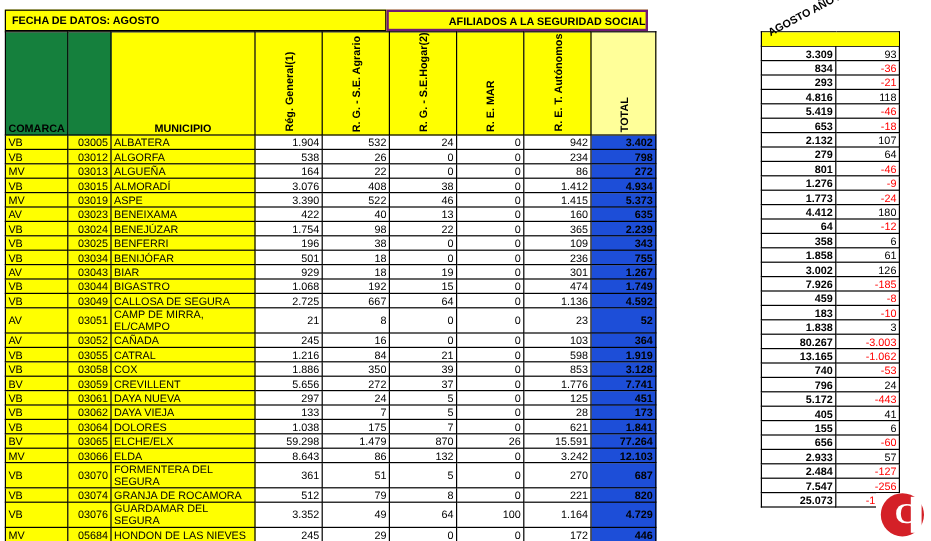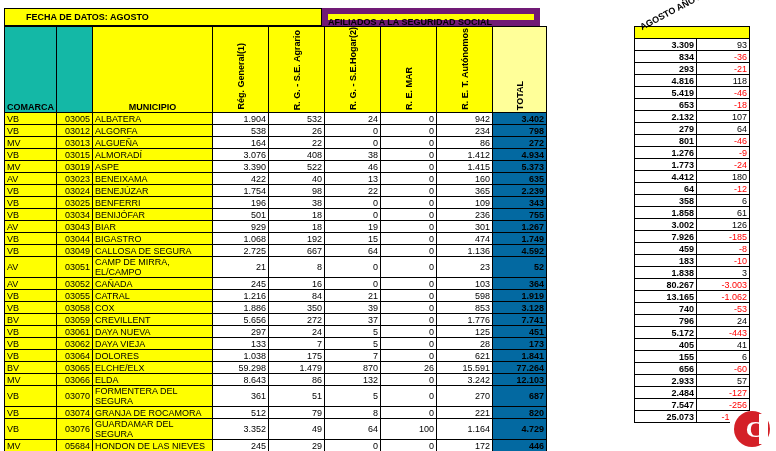--- a/index.html
+++ b/index.html
@@ -2,40 +2,40 @@
 <html><head>
 <meta charset="utf-8">
 <style>
   html,body{margin:0;padding:0;background:#ffffff;}
   body{font-family:"Liberation Sans", sans-serif;}
   .sheet{position:relative;width:776px;height:451px;overflow:hidden;background:#fff;}
 
   
   .hdr{position:absolute;left:4px;top:8px;width:536px;height:18px;}
   .hdr-left{position:absolute;left:0;top:0;width:318px;height:18px;background:#ffff00;border:1px solid #000;box-sizing:border-box;
-            font-size:9px;font-weight:bold;color:#000;line-height:16px;padding-left:21px;}
-  .hdr-right{position:absolute;left:318px;top:0;width:218px;height:18px;background:#ffff00;border:6px solid #701a75;box-sizing:border-box;
-            font-size:9px;font-weight:bold;color:#000;line-height:16px;text-align:left;}
+            font-size:9px;font-weight:bold;color:#000;line-height:16px;padding-left:5px;}
+  .hdr-right{position:absolute;left:318px;top:0;width:218px;height:18px;background:#ffff00;border:2px solid #701a75;box-sizing:border-box;
+            font-size:9px;font-weight:bold;color:#000;line-height:16px;text-align:right;}
 
   
   table{border-collapse:collapse;}
   .main{position:absolute;left:4px;top:26px;}
   .main td,.main th{border:1px solid #000;font-size:9px;padding:0 2px;height:12px;box-sizing:border-box;}
 
   .colhead{height:84px;vertical-align:bottom;background:#ffff00;}
   .vert{writing-mode:vertical-rl;transform:rotate(180deg);white-space:nowrap;font-size:9px;font-weight:bold;
         display:block;margin:0 auto 2px auto;}
-  .cm-head{background:#14b8a6;font-weight:bold;vertical-align:bottom;font-size:9px;}
+  .cm-head{background:#15803d;font-weight:bold;vertical-align:bottom;font-size:9px;}
   .mun-head{background:#ffff00;font-weight:bold;vertical-align:bottom;font-size:9px;text-align:center;}
 
   .c-comarca{width:28px;background:#ffff00;font-size:9px;}
   .c-codigo{width:36px;text-align:right;font-size:9px;background:#ffff00;}
   .c-mun{width:120px;text-align:left;font-size:9px;background:#ffff00;}
   .c-num{width:56px;text-align:right;font-size:9px;}
-  .c-tot{width:54px;text-align:right;font-size:9px;background:#0369a1;font-weight:bold;}
+  .c-tot{width:54px;text-align:right;font-size:9px;background:#1d4ed8;font-weight:bold;}
   .white{background:#ffffff;}
 
   
   .cmp{position:absolute;left:634px;top:26px;}
   .cmp td{border:1px solid #000;font-size:9px;padding:0 2px;height:12px;box-sizing:border-box;text-align:right;}
   .cmp-head{height:84px;background:#ffff00;border:1px solid #000;box-sizing:border-box;position:relative;width:115px;}
   .cmp-head span{position:absolute;left:8px;bottom:6px;font-size:9px;font-weight:bold;
                  transform:rotate(-28deg);transform-origin:left bottom;white-space:nowrap;}
   .cmp .v1{width:62px;background:#ffffff;font-weight:bold;}
   .cmp .v2{width:53px;background:#ffffff;font-weight:normal;}

